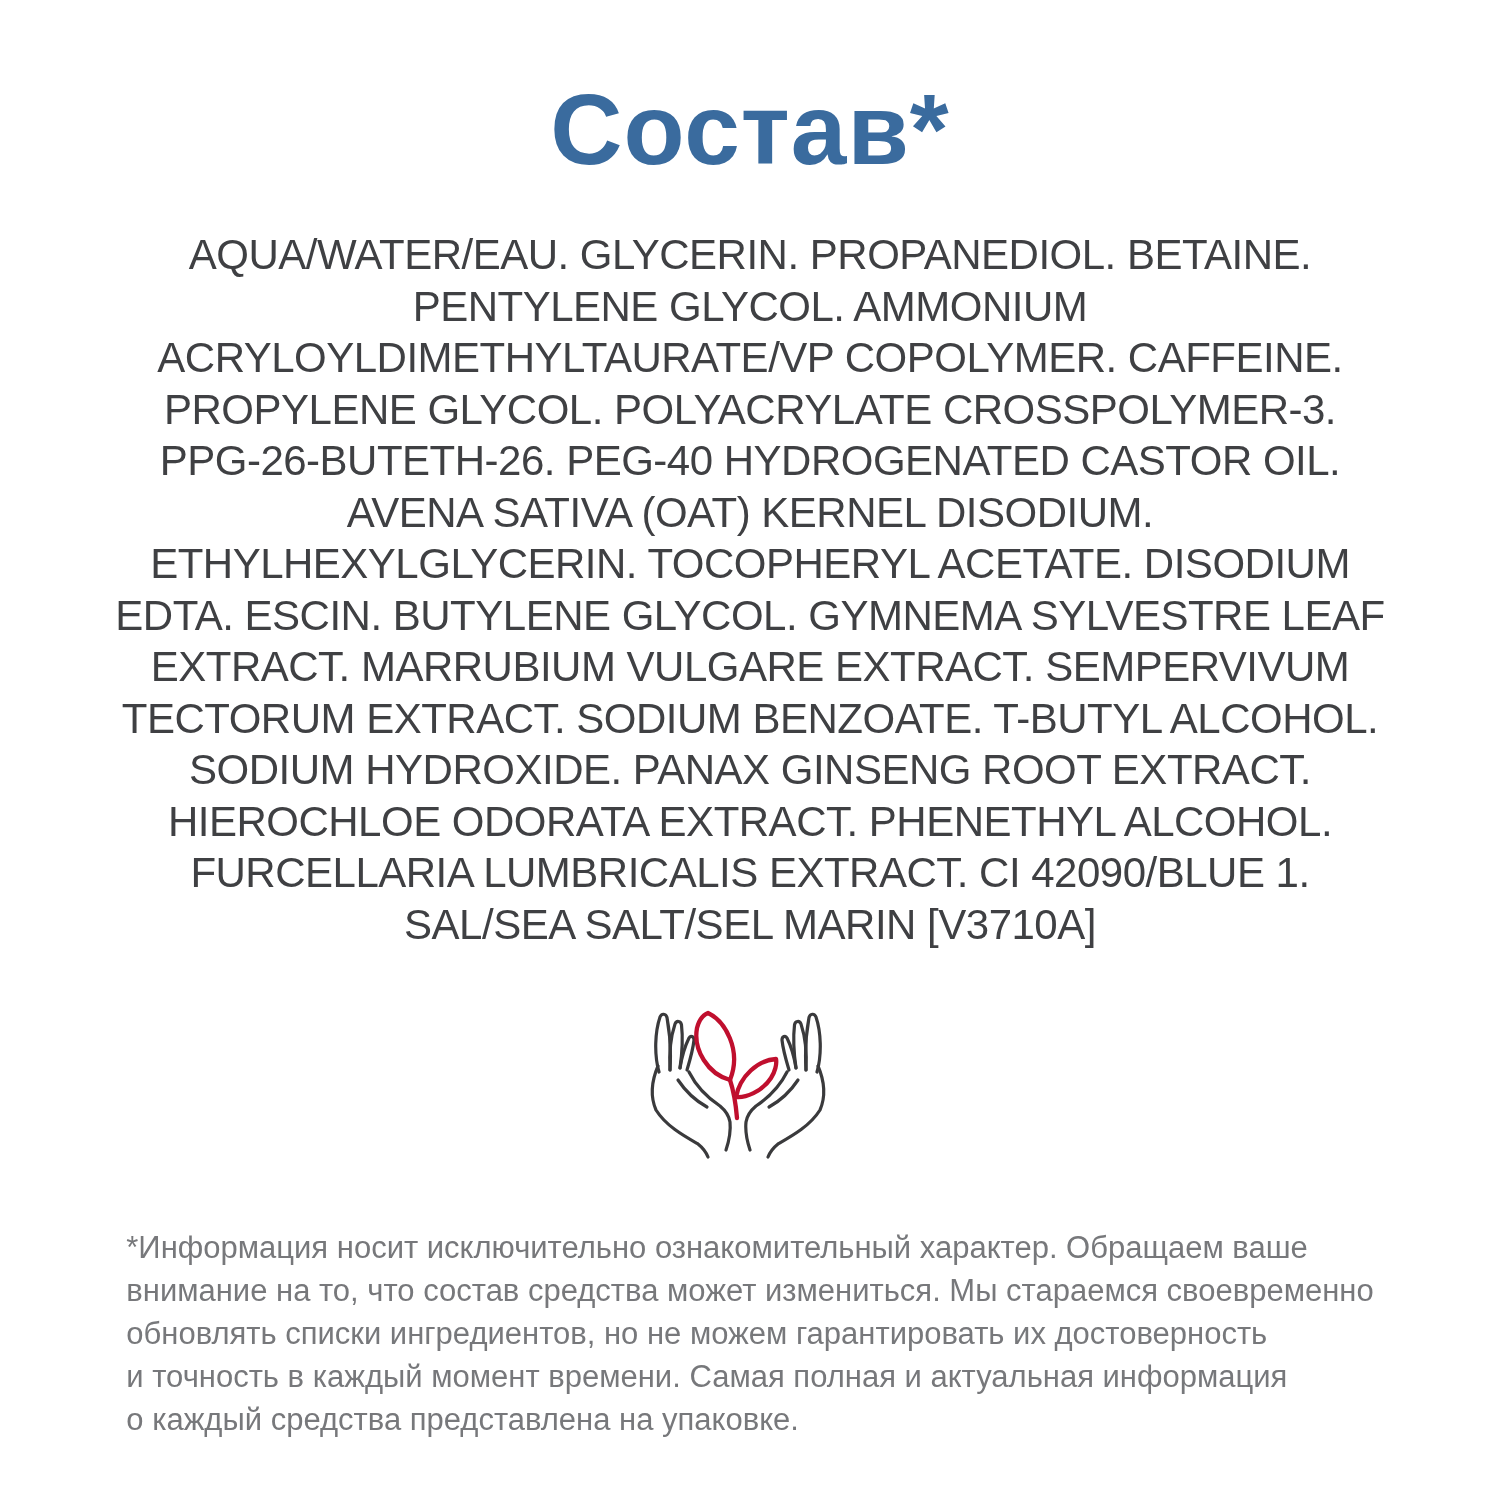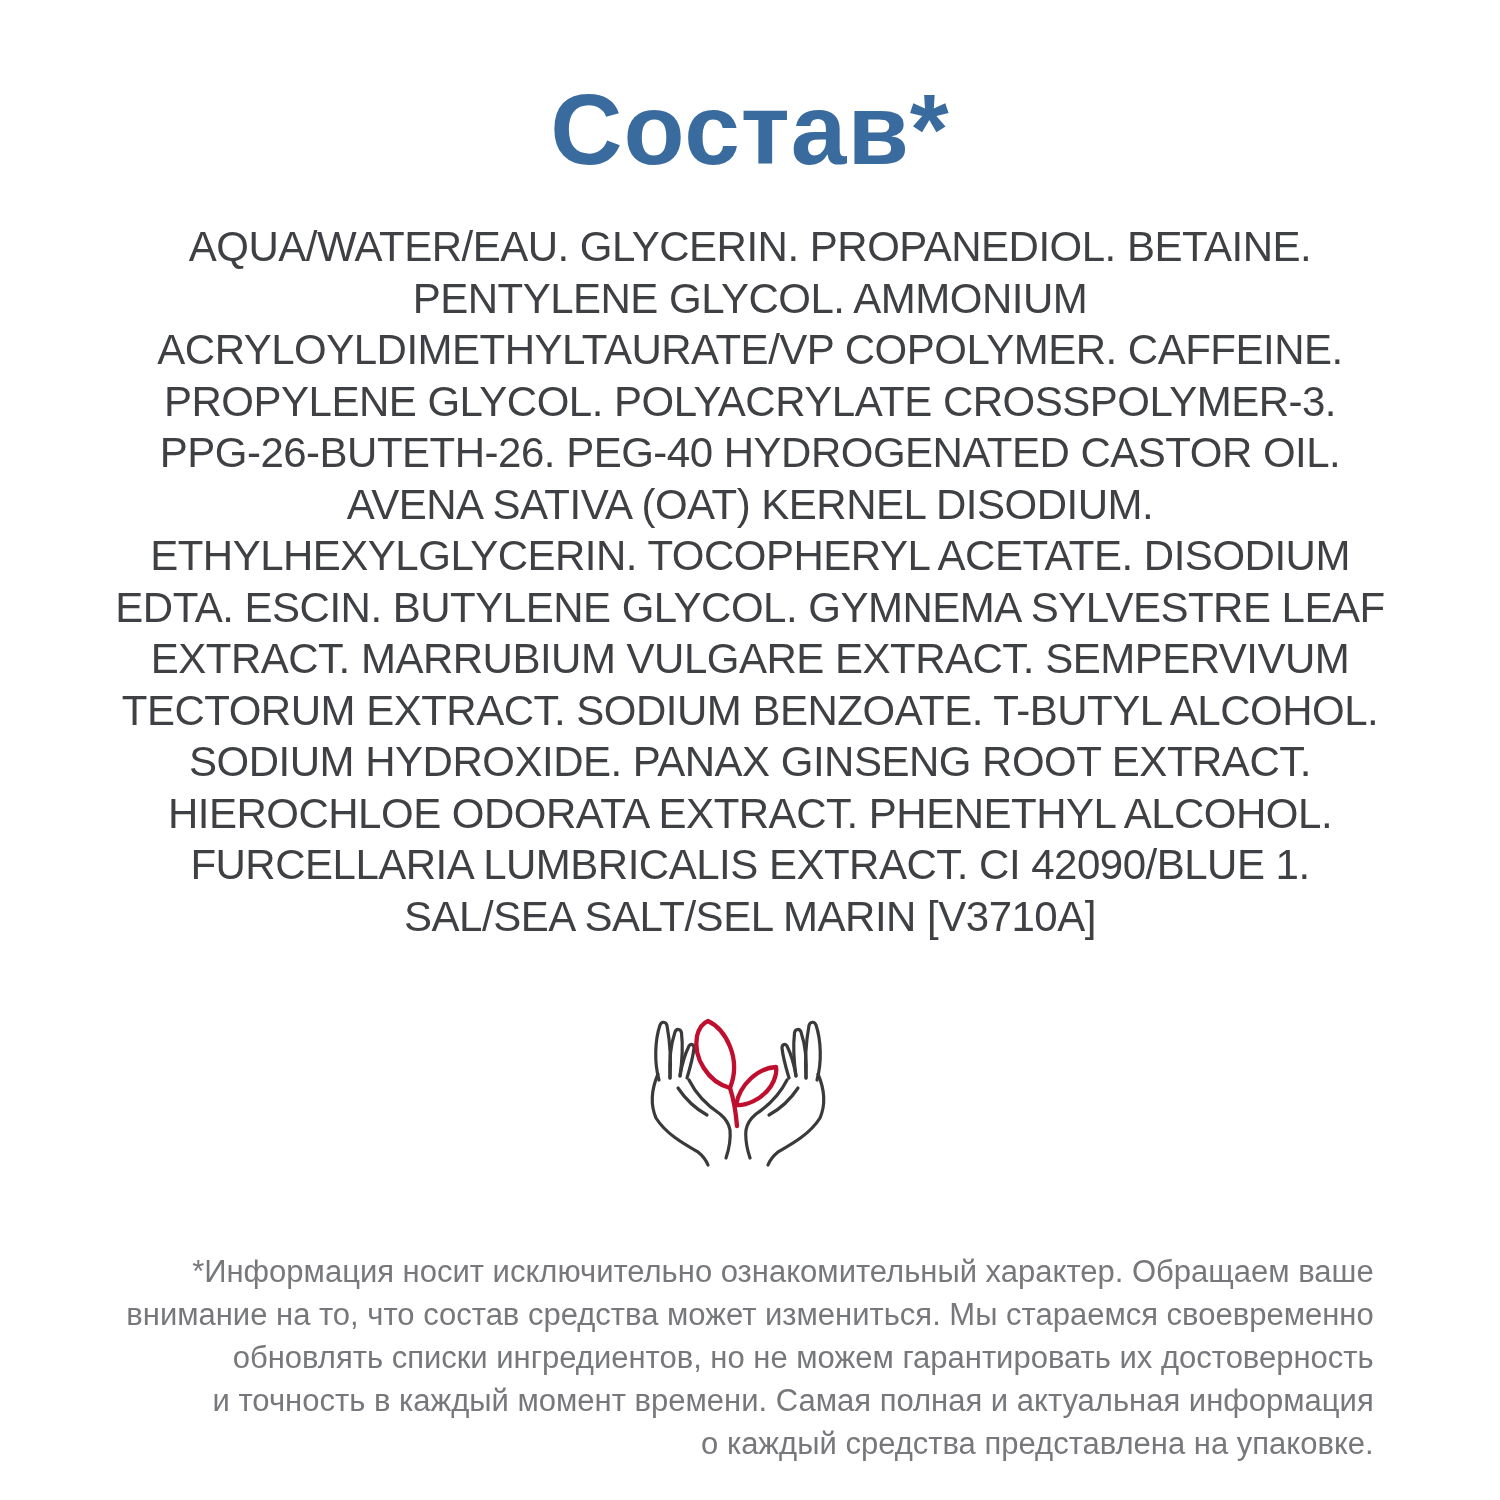--- a/index.html
+++ b/index.html
@@ -13,48 +13,47 @@
     overflow: hidden;
     font-family: "Liberation Sans", sans-serif;
   }
   .page {
     width: 1500px;
     height: 1500px;
     display: flex;
     flex-direction: column;
     align-items: center;
     background: #ffffff;
-    gap: 16px;
   }
   .title {
     margin: 72px 0 0 0;
     font-size: 100px;
     line-height: 115px;
     font-weight: 700;
     letter-spacing: 1px;
   }
   .ingredients {
-    margin-top: 18px;
+    margin-top: 42px;
     text-align: center;
   }
   .ingredients .ing-line {
     font-size: 42px;
     line-height: 51.5px;
     letter-spacing: -0.5px;
     white-space: nowrap;
     font-weight: 400;
   }
   .icon-wrap {
     margin-top: 52px;
     display: flex;
     justify-content: center;
   }
   .footnote {
     margin-top: 58px;
-    text-align: right;
+    text-align: left;
   }
   .footnote .fn-line {
     font-size: 31px;
     line-height: 43px;
     white-space: nowrap;
   }
 </style>
 </head>
 <body>
 

